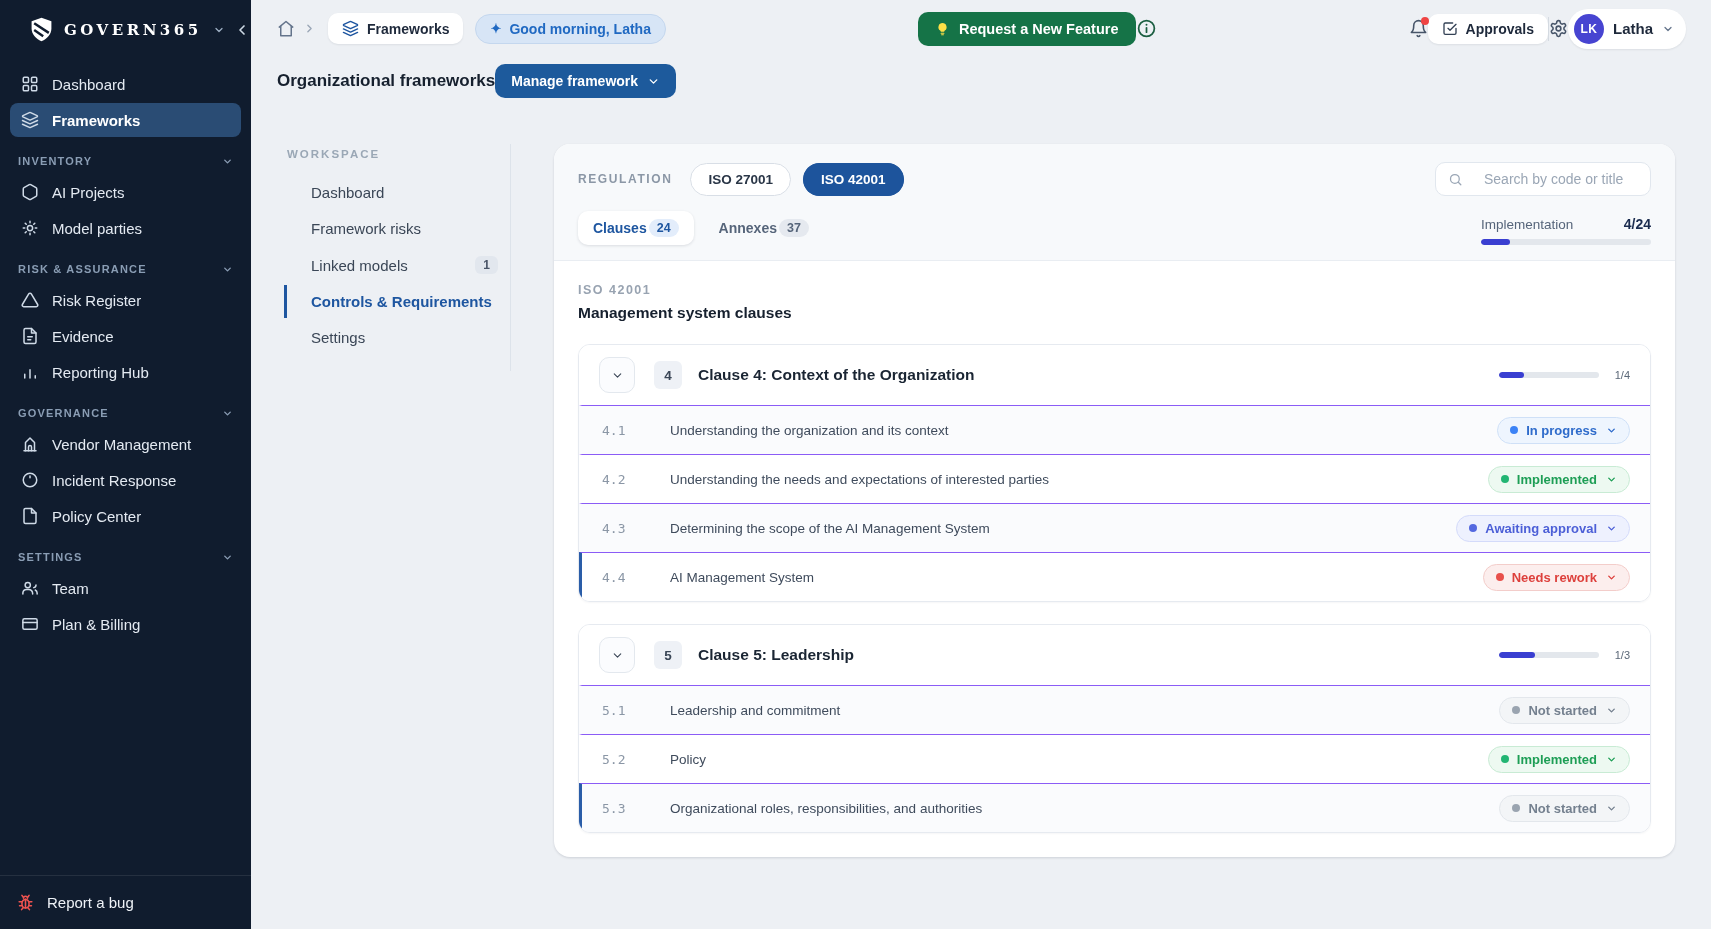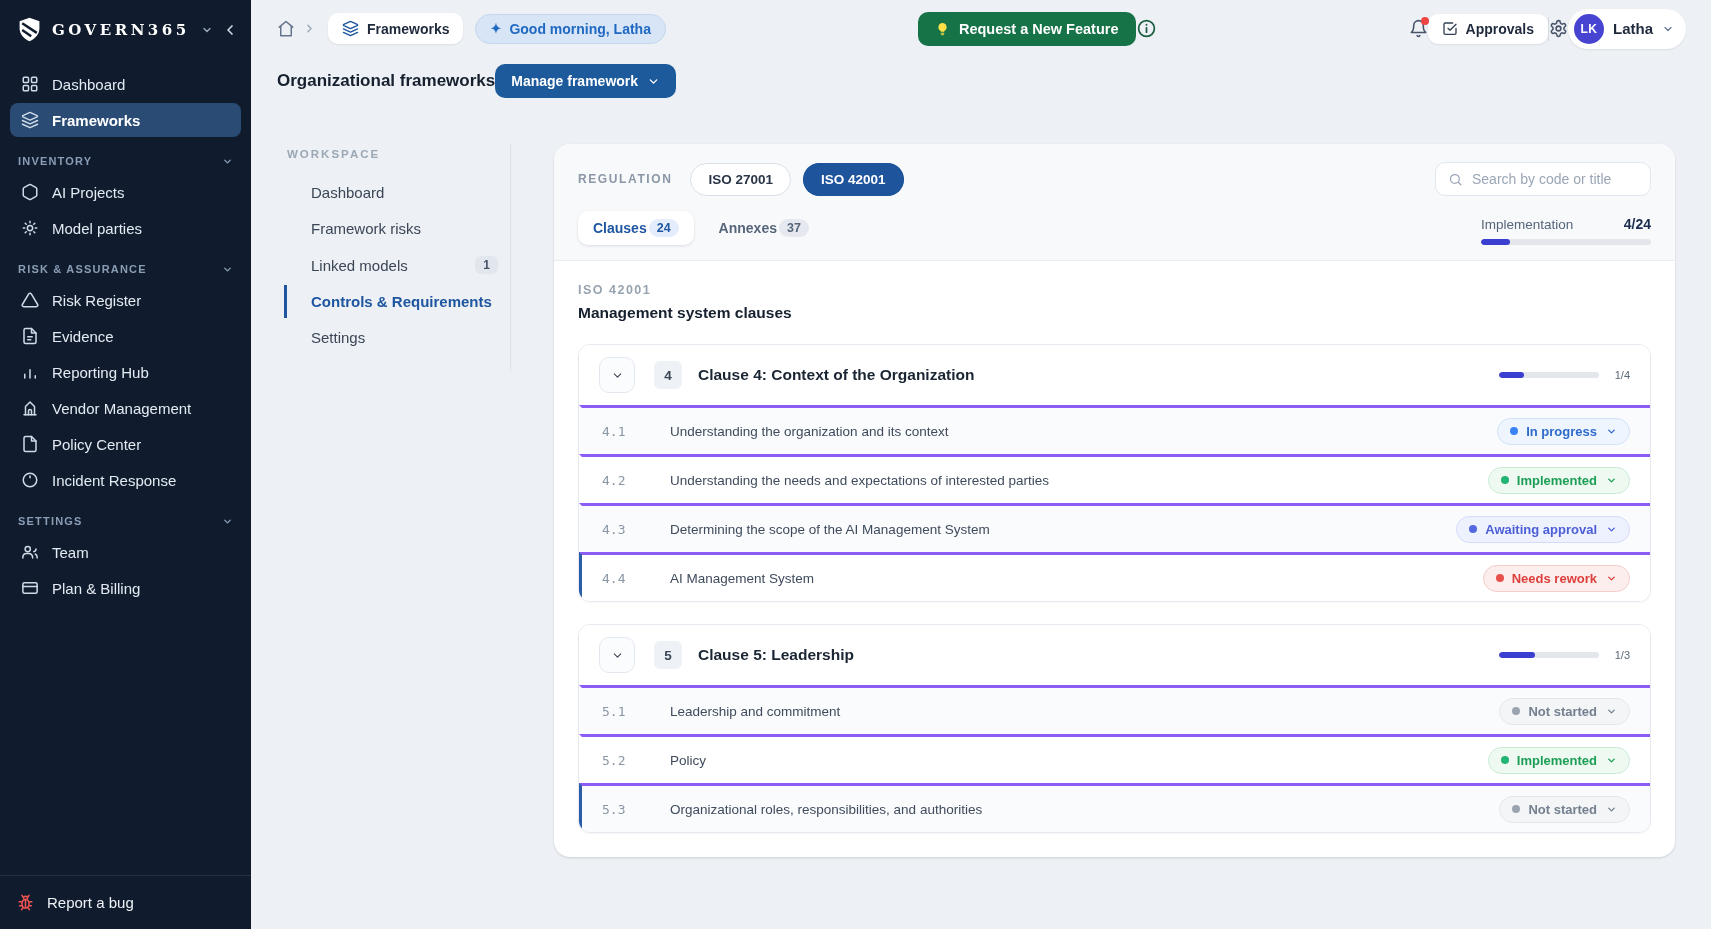--- a/index.html
+++ b/index.html
@@ -3,21 +3,21 @@
 <meta charset="utf-8">
 <style>
   * { margin:0; padding:0; box-sizing:border-box; }
   html,body { width:1711px; height:929px; overflow:hidden; }
   body { font-family:"Liberation Sans", sans-serif; background:#edf0f4; color:#1d2939; display:flex; }
   .ic { display:inline-flex; align-items:center; justify-content:center; flex:none; }
   .ic svg { display:block; }
 
   
   .sidebar { width:251px; height:100%; background:#101c2e; color:#e9eef5; display:flex; flex-direction:column; flex:none; }
-  .logo-row { display:flex; align-items:center; gap:9px; padding:16px 14px 14px 16px; }
+  .logo-row { display:flex; align-items:center; gap:9px; padding:16px 14px 14px 28px; }
   .logo-mark { width:27px; height:27px; }
   .logo-text { font-family:"DejaVu Serif", serif; font-size:15px; letter-spacing:3.5px; font-weight:700; color:#ffffff; white-space:nowrap; }
   .logo-caret { color:#9fb0c4; margin-left:2px; }
   .collapse-btn { margin-left:auto; color:#cdd8e4; cursor:pointer; }
   .s-nav { padding:8px 10px 0 10px; overflow:hidden; flex:1; }
   .s-item { display:flex; align-items:center; gap:13px; padding:8px 10px; margin:2px 0; border-radius:8px; font-size:15px; color:#e4eaf2; cursor:pointer; }
   .s-item .ic { color:#cfdae7; width:19px; }
   .s-item.active { background:#2a4c74; color:#ffffff; font-weight:700; }
   .s-section { display:flex; align-items:center; justify-content:space-between; padding:16px 8px 6px 8px; font-size:11px; font-weight:700; letter-spacing:1.2px; color:#8a9db4; cursor:pointer; }
   .s-section .ic { color:#8a9db4; }
@@ -63,21 +63,21 @@
 
   
   .card { flex:1; margin-left:43px; background:#ffffff; border-radius:16px; box-shadow:0 1px 3px rgba(16,24,40,.09), 0 1px 2px rgba(16,24,40,.05); min-width:0; }
   .card-head { background:#f7f9fb; border-bottom:1px solid #e9edf2; border-radius:16px 16px 0 0; padding:18px 24px 15px 24px; }
   .reg-row { display:flex; align-items:center; }
   .reg-label { font-size:12px; font-weight:700; letter-spacing:1.6px; color:#8b97a6; margin-right:18px; }
   .reg-chip { border-radius:999px; padding:8px 17px; font-size:13.5px; font-weight:700; color:#2a3647; background:#ffffff; border:1px solid #d8dee6; cursor:pointer; margin-right:12px; }
   .reg-chip.active { background:#1d549c; border-color:#1d549c; color:#ffffff; }
   .search-box { margin-left:auto; width:216px; background:#ffffff; border:1px solid #e1e7ee; border-radius:10px; padding:8px 12px; display:flex; align-items:center; gap:9px; }
   .search-box .ic { color:#9aa6b5; }
-  .search-box input { border:none; outline:none; font-size:14px; color:#b91c1c; width:100%; background:transparent; font-family:"Liberation Sans", sans-serif; }
+  .search-box input { border:none; outline:none; font-size:14px; color:#b91c1c; width:100%; background:transparent; font-family:"Liberation Sans", sans-serif;margin-left:12px; }
   .search-box input::placeholder { color:#9aa6b5; }
   .tabs-row { display:flex; align-items:flex-end; margin-top:15px; }
   .tab { display:inline-flex; align-items:center; gap:2px; padding:8px 15px; border-radius:10px; font-size:14px; font-weight:700; color:#56657a; cursor:pointer; }
   .tab.active { background:#ffffff; box-shadow:0 1px 3px rgba(16,24,40,.12); color:#1e56a0; }
   .tab-count { font-size:12.5px; font-weight:700; background:#e5e9ef; color:#56657a; border-radius:999px; padding:2px 8px; }
   .tab.active .tab-count { background:#e3edfb; color:#1e56a0; }
   .impl { margin-left:auto; width:170px; }
   .impl-top { display:flex; align-items:center; justify-content:space-between; font-size:13.5px; color:#56657a; margin-bottom:7px; }
   .impl-val { font-weight:700; font-size:14px; color:#1b2c4f; }
   .bar { height:6px; border-radius:999px; background:#e3e7ec; overflow:hidden; }
@@ -88,21 +88,21 @@
   .iso-heading { font-size:15.5px; font-weight:700; color:#16202e; margin-top:7px; }
 
   .clause { border:1px solid #e6eaf0; border-radius:12px; margin-top:22px; overflow:hidden; box-shadow:0 1px 2px rgba(16,24,40,.04); }
   .clause-head { display:flex; align-items:center; gap:14px; padding:12px 20px; background:#ffffff; }
   .chev-btn { width:36px; height:36px; border-radius:10px; border:1px solid #e3e8ee; background:#fbfcfe; color:#3a4656; display:flex; align-items:center; justify-content:center; cursor:pointer; }
   .num-badge { width:28px; height:28px; border-radius:6px; background:#eef1f6; color:#3a4656; font-size:13.5px; font-weight:700; display:flex; align-items:center; justify-content:center; margin-left:5px; }
   .clause-title { font-size:15.5px; font-weight:700; color:#1a2533; margin-left:2px; }
   .clause-right { margin-left:auto; display:flex; align-items:center; gap:16px; }
   .clause-right .bar { width:100px; }
   .clause-frac { font-size:11px; color:#5b6878; }
-  .crow { display:flex; align-items:center; padding:0 20px; height:49px; border-top:3px solid #8b5cf6; background:#ffffff; cursor:pointer; border-left:3px solid transparent; }
+  .crow { display:flex; align-items:center; padding:0 20px; height:49px; border-top:1px solid #8b5cf6; background:#ffffff; cursor:pointer; border-left:3px solid transparent; }
   .crow.alt { background:#fafbfd; }
   .crow.hl { border-left-color:#2a5da8; }
   .crow-code { width:68px; font-family:"DejaVu Sans Mono", monospace; font-size:13px; color:#8b97a6; flex:none; }
   .crow-title { font-size:13.5px; color:#3f4b5c; }
   .status { margin-left:auto; display:inline-flex; align-items:center; gap:8px; border-radius:999px; border:1px solid transparent; padding:5px 12px; font-size:13px; font-weight:700; cursor:pointer; white-space:nowrap; }
   .status .dot { width:8px; height:8px; border-radius:50%; }
   .status .ic { margin-left:1px; }
   .st-in-progress { background:#eef5fe; border-color:#cfe0f7; color:#2e6bcb; } .st-in-progress .dot { background:#3b82f6; }
   .st-implemented { background:#edf9f1; border-color:#c8ebd4; color:#1d9e55; } .st-implemented .dot { background:#22b573; }
   .st-awaiting   { background:#eef1fe; border-color:#d4dbfa; color:#4c5fd7; } .st-awaiting .dot { background:#5468e0; }
@@ -207,47 +207,55 @@
         <span>Evidence</span>
       </div>
       <div class="s-item">
         <span class="ic ">
           <svg width="18" height="18" viewBox="0 0 24 24" fill="none" stroke="currentColor" stroke-width="2" stroke-linecap="round" stroke-linejoin="round">
             <path d="M5 20v-5M12 20V9M19 20v-3"></path>
           </svg>
         </span>
         <span>Reporting Hub</span>
       </div>
+      <div class="s-section">
+        <span>GOVERNANCE</span>
+        <span class="ic ">
+          <svg width="11" height="11" viewBox="0 0 24 24" fill="none" stroke="currentColor" stroke-width="3" stroke-linecap="round" stroke-linejoin="round">
+            <polyline points="6 9 12 15 18 9"></polyline>
+          </svg>
+        </span>
+      </div>
       <div class="s-item">
         <span class="ic ">
           <svg width="18" height="18" viewBox="0 0 24 24" fill="none" stroke="currentColor" stroke-width="2" stroke-linecap="round" stroke-linejoin="round">
             <path d="M4 21h16"></path>
             <path d="M6 21V10l6-6 6 6v11"></path>
             <path d="M10 21v-5a2 2 0 0 1 4 0v5"></path>
           </svg>
         </span>
         <span>Vendor Management</span>
       </div>
       <div class="s-item">
         <span class="ic ">
           <svg width="18" height="18" viewBox="0 0 24 24" fill="none" stroke="currentColor" stroke-width="2" stroke-linecap="round" stroke-linejoin="round">
+            <circle cx="12" cy="12" r="9"></circle>
+            <path d="M12 6.5v2.5"></path>
+          </svg>
+        </span>
+        <span>Incident Response</span>
+      </div>
+      <div class="s-item">
+        <span class="ic ">
+          <svg width="18" height="18" viewBox="0 0 24 24" fill="none" stroke="currentColor" stroke-width="2" stroke-linecap="round" stroke-linejoin="round">
             <path d="M14 2H6a2 2 0 0 0-2 2v16a2 2 0 0 0 2 2h12a2 2 0 0 0 2-2V8z"></path>
             <path d="M14 2v6h6"></path>
           </svg>
         </span>
         <span>Policy Center</span>
-      </div>
-      <div class="s-item">
-        <span class="ic ">
-          <svg width="18" height="18" viewBox="0 0 24 24" fill="none" stroke="currentColor" stroke-width="2" stroke-linecap="round" stroke-linejoin="round">
-            <circle cx="12" cy="12" r="9"></circle>
-            <path d="M12 6.5v2.5"></path>
-          </svg>
-        </span>
-        <span>Incident Response</span>
       </div>
       <div class="s-section">
         <span>SETTINGS</span>
         <span class="ic ">
           <svg width="11" height="11" viewBox="0 0 24 24" fill="none" stroke="currentColor" stroke-width="3" stroke-linecap="round" stroke-linejoin="round">
             <polyline points="6 9 12 15 18 9"></polyline>
           </svg>
         </span>
       </div>
       <div class="s-item">

